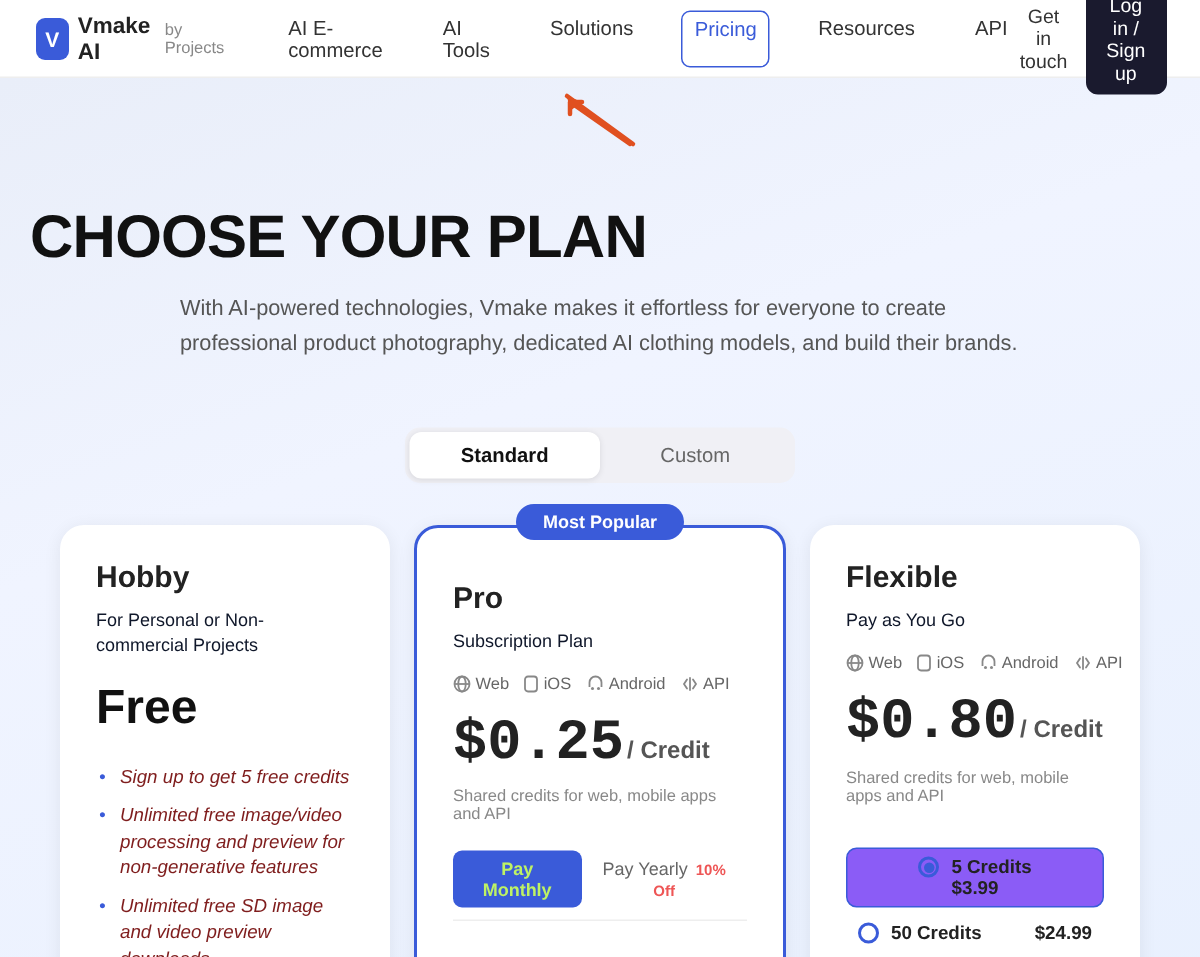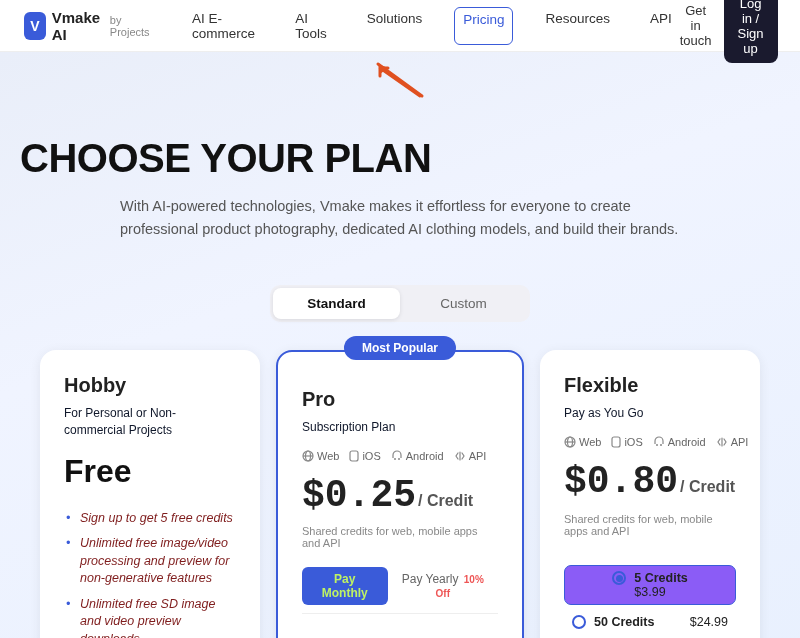--- a/index.html
+++ b/index.html
@@ -187,21 +187,21 @@
     .plan-card.flexible { width: 220px; }
     .flex-price-row { display: flex; align-items: baseline; gap: 2px; margin-bottom: 2px; }
 
     
     .flex-credit-options { display: flex; flex-direction: column; gap: 5px; margin: 10px 0; }
     .flex-credit-option {
       display: flex; justify-content: space-between; align-items: center;
       padding: 5px 8px; border-radius: 7px; font-size: 12.5px;
     }
     .flex-credit-option.selected { background: #8b5cf6; border: 1.5px solid #3a5bd9; flex-direction: column; }
-    .flex-price { font-weight: 400; }
+    .flex-price { font-weight: 700; }
   </style>
 </head>
 <body>
 
 <nav>
   <div class="nav-logo">
     <div class="logo-icon">
       <span>V</span>
     </div>
     <span>Vmake AI</span>

